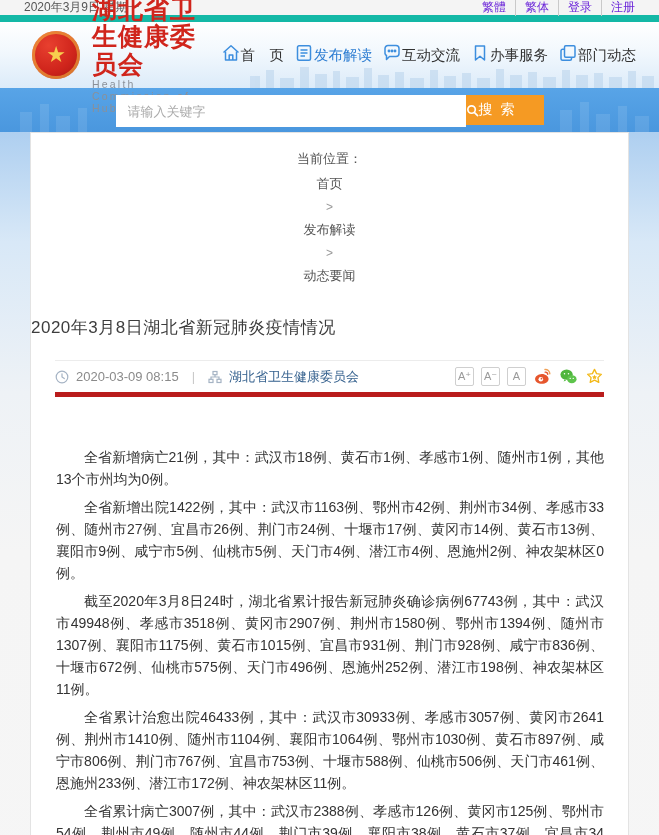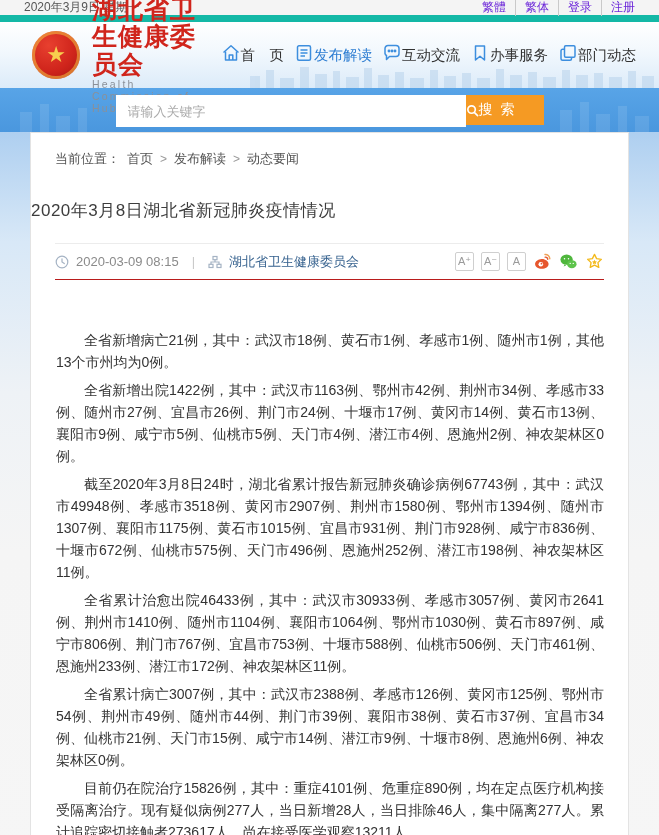--- a/index.html
+++ b/index.html
@@ -70,31 +70,31 @@
   .content-wrap {
     min-height:703px;
     background:linear-gradient(180deg,#aecff0 0%,#d8e8f7 110px,#eef2f6 260px,#f5f5f5 420px,#f6f6f6 100%);
     padding:0 30px 0 30px;
   }
   .content-box {
     background:#ffffff; border:1px solid #e3e3e3; min-height:703px;
     padding:0 0 26px 0;
   }
   .breadcrumb {
-    padding:17px 24px 0 24px; font-size:13px; color:#555; display:flex; align-items:center; gap:7px;
+    padding:17px 24px 0 24px; font-size:13px; color:#555; display:flex; align-items:center; gap:7px;flex-direction:column;
   }
   .breadcrumb a { color:#555; text-decoration:none; cursor:pointer; }
   .breadcrumb .sep { color:#999; font-size:12px; }
   .article-title {
     margin-top:31px; text-align:left; font-size:17px; font-weight:normal;
     color:#3d3d3d; letter-spacing:0.5px;
   }
   .meta-row {
     margin:21px 24px 0 24px; height:37px;
-    border-top:1px solid #ececec; border-bottom:1px solid #b91c1c;
+    border-top:1px solid #ececec; border-bottom:5px solid #b91c1c;
     display:flex; align-items:center; justify-content:space-between;
     font-size:13px; color:#8a8a8a;
   }
   .meta-left { display:flex; align-items:center; gap:7px; }
   .meta-left svg { display:block; }
   .meta-divider { color:#c9c9c9; padding:0 6px; }
   .source-link { color:#35618e; text-decoration:none; cursor:pointer; }
   .meta-right { display:flex; align-items:center; gap:7px; }
   .font-btn {
     width:19px; height:19px; border:1px solid #cfcfcf; background:#fff; color:#9a9a9a;

